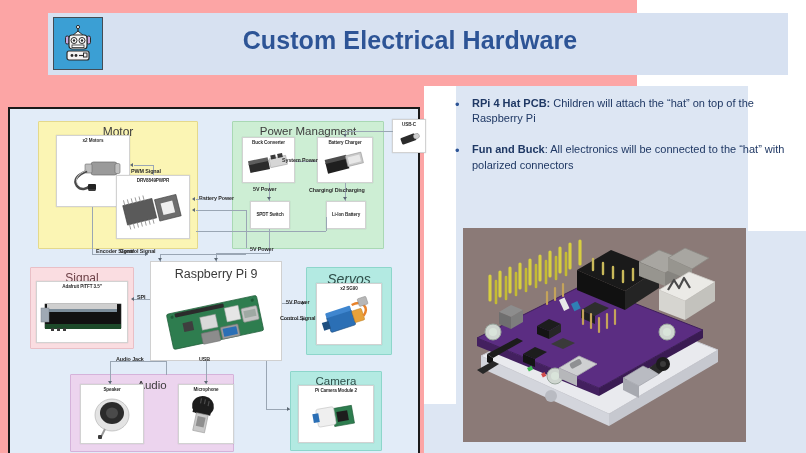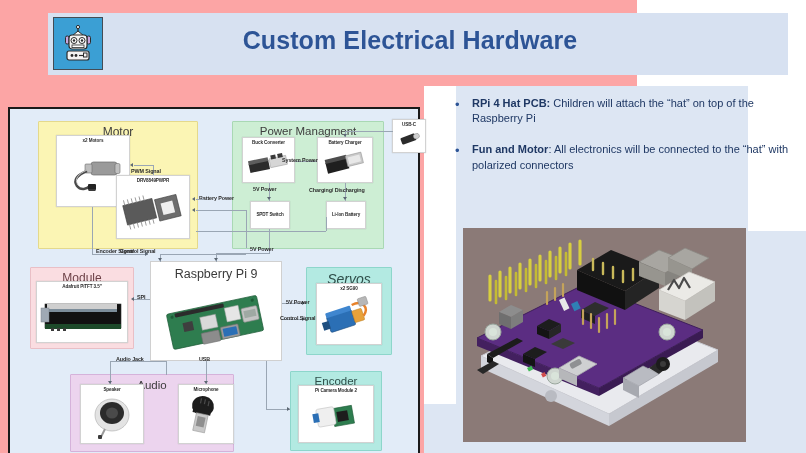--- a/index.html
+++ b/index.html
@@ -271,21 +271,21 @@
               <rect x="42" y="44" width="18" height="11" rx="1" fill="#8c8c8c" stroke="#6f6f6f" stroke-width=".6"></rect>
               <rect x="64" y="44" width="14" height="8" rx=".6" fill="#2b6fb5"></rect>
               <circle cx="17" cy="22" r="1.6" fill="#1d5c38"></circle>
               <circle cx="99" cy="22" r="1.6" fill="#1d5c38"></circle>
             </g>
           </svg>
         </div>
       </div>
 
       <div class="group g-screen" style="left:20px; top:158px; width:104px; height:82px;">
-        <div class="g-title screen">Module</div>
+        <div class="g-title screen">Signal</div>
       </div>
       <div class="card" style="left:26px; top:172px; width:92px; height:62px;">
         <div class="c-label">Adafruit PiTFT 3.5"</div>
         <div class="c-art">
           <svg width="92" height="48" viewBox="0 0 92 48">
             <rect x="8" y="14" width="76" height="24" fill="#111111" stroke="#2e2e2e" stroke-width=".6"></rect>
             <rect x="10" y="14" width="70" height="5" fill="#cfcfcf"></rect>
             <rect x="10" y="19" width="70" height="3" fill="#7c8d9a"></rect>
             <rect x="8" y="34" width="76" height="5" fill="#1d4a2a"></rect>
             <rect x="4" y="18" width="8" height="14" fill="#9fa9b4" stroke="#7c848c" stroke-width=".5"></rect>
@@ -345,21 +345,21 @@
                   <line x1="27" y1="8" x2="27" y2="13"></line>
               </g>
               <rect x="17" y="22" width="12" height="18" fill="#c9c9c9" stroke="#9a9a9a" stroke-width=".6"></rect>
               <rect x="19" y="25" width="8" height="10" fill="#8f8f8f"></rect>
             </g>
           </svg>
         </div>
       </div>
 
       <div class="group g-cam" style="left:280px; top:262px; width:92px; height:80px;">
-        <div class="g-title cam">Encoder</div>
+        <div class="g-title cam">Camera</div>
       </div>
       <div class="card" style="left:288px; top:276px; width:76px; height:58px;">
         <div class="c-label">Pi Camera Module 2</div>
         <div class="c-art">
           <svg width="76" height="44" viewBox="0 0 76 44">
             <g transform="rotate(-10 38 22)">
               <rect x="34" y="14" width="20" height="18" fill="#2e7d4f" stroke="#1f5c38" stroke-width=".6"></rect>
               <rect x="38" y="18" width="11" height="10" fill="#1d1d1d"></rect>
               <rect x="18" y="12" width="18" height="18" rx="2" fill="#efefef" stroke="#c4c4c4" stroke-width=".6"></rect>
               <rect x="14" y="16" width="6" height="9" fill="#2b6fb5"></rect>
@@ -441,21 +441,21 @@
     </div>
   </div>
 
   <div class="bullets">
     <div class="bullet">
       <span class="dot">•</span>
       <span class="btext"><b>RPi 4 Hat PCB:</b><span> Children will attach the “hat” on top of the Raspberry Pi</span></span>
     </div>
     <div class="bullet">
       <span class="dot">•</span>
-      <span class="btext"><b>Fun and Motor</b><span>: All electronics will be connected to the “hat” with polarized connectors</span></span>
+      <span class="btext"><b>Fun and Buck</b><span>: All electronics will be connected to the “hat” with polarized connectors</span></span>
     </div>
   </div>
 
   <div class="pcb-photo">
     <svg width="283" height="214" viewBox="0 0 283 214">
       <rect width="283" height="214" fill="#8b7a77"></rect>
 
       <g>
         <path d="M18 128 L128 72 L255 122 L146 186 Z" fill="#e9eaee" stroke="#c9cbd2" stroke-width="1"></path>
         <path d="M18 128 L18 140 L146 198 L146 186 Z" fill="#d3d5dc"></path>

